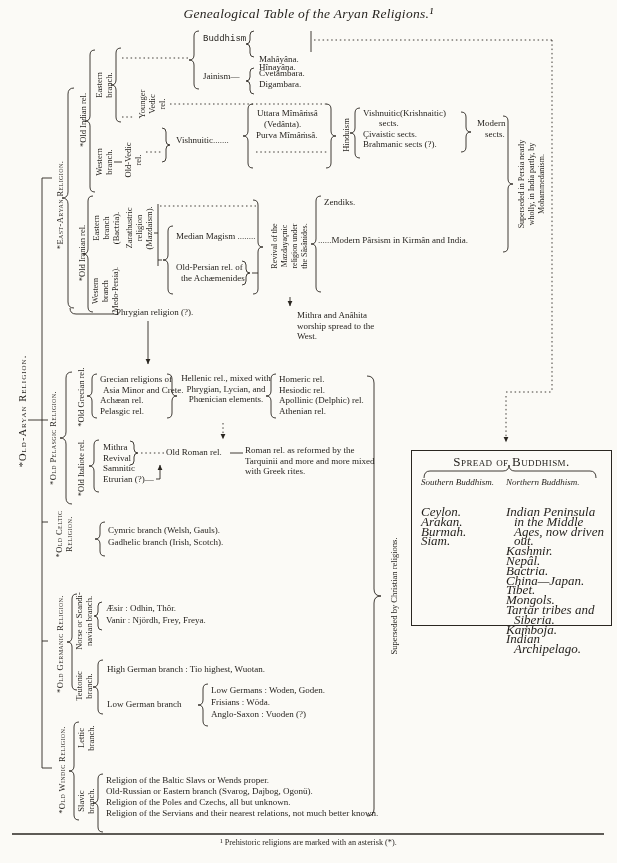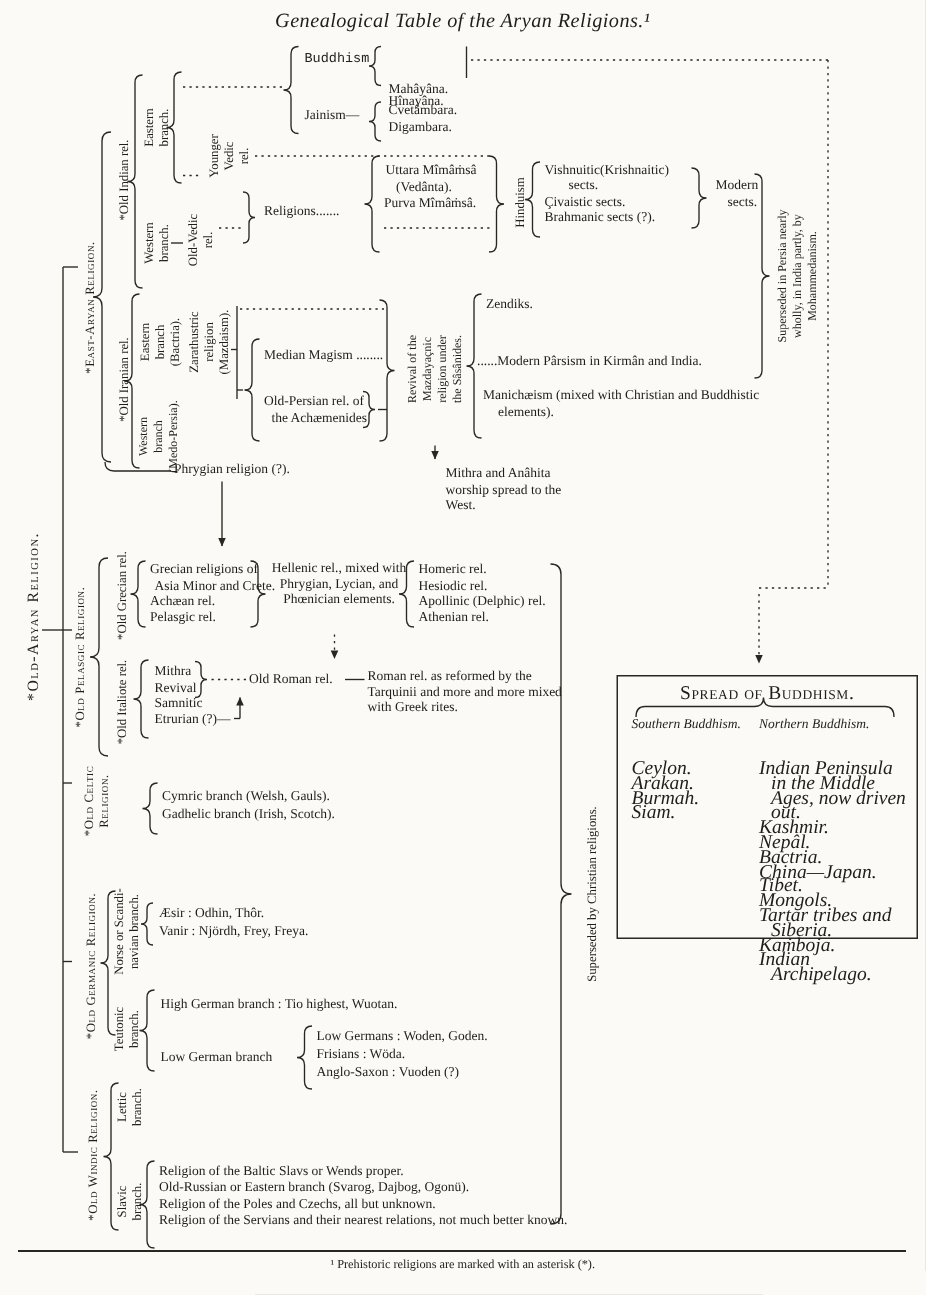--- a/index.html
+++ b/index.html
@@ -129,21 +129,21 @@
     <div>rel.</div>
   </div>
 
   <div class="t" style="left:203px;top:34px;font-family:Liberation Mono, monospace;">Buddhism</div>
   <div class="t" style="left:259px;top:31px;margin-top:31px;">Hînayâna.</div>
   <div class="t" style="left:259px;top:54px;">Mahâyâna.</div>
   <div class="t" style="left:203px;top:71px;">Jainism—</div>
   <div class="t" style="left:259px;top:68px;">Cvetâmbara.</div>
   <div class="t" style="left:259px;top:79px;">Digambara.</div>
 
-  <div class="t" style="left:176px;top:135px;">Religions.......</div>
+  <div class="t" style="left:176px;top:135px;">Vishnuitic.......</div>
   <div class="t" style="left:257px;top:108px;">Uttara Mîmâṁsâ</div>
   <div class="t" style="left:264px;top:119px;">(Vedânta).</div>
   <div class="t" style="left:256px;top:130px;">Purva Mîmâṁsâ.</div>
 
   <div class="v" style="width:52px;left:320px;top:130px;">Hinduism</div>
   <div class="t" style="left:363px;top:108px;">Vishnuitic(Krishnaitic)</div>
   <div class="t" style="left:379px;top:118px;">sects.</div>
   <div class="t" style="left:363px;top:129px;">Çivaistic sects.</div>
   <div class="t" style="left:363px;top:139px;">Brahmanic sects (?).</div>
   <div class="t" style="left:477px;top:118px;">Modern</div>
@@ -174,21 +174,20 @@
   <div class="t" style="left:176px;top:262px;">Old-Persian rel. of</div>
   <div class="t" style="left:181px;top:273px;">the Achæmenides</div>
   <div class="v" style="width:96px;left:242px;top:226px;font-size:8px;">
     <div>Revival of the</div>
     <div>Mazdayaçnic</div>
     <div>religion under</div>
     <div>the Sâsânides.</div>
   </div>
   <div class="t" style="left:324px;top:197px;">Zendiks.</div>
   <div class="t" style="left:318px;top:235px;">......Modern Pârsism in Kirmân and India.</div>
-  <div class="t w hang" style="left:322px;top:258px;width:205px;">Manichæism (mixed with Christian and Buddhistic elements).</div>
   <div class="t w" style="left:257px;top:310px;width:96px;margin-left:40px;">Mithra and Anâhita worship spread to the West.</div>
   <div class="t" style="left:116px;top:307px;">Phrygian religion (?).</div>
 
   <div class="v sc" style="width:128px;left:-11px;top:432.5px;">*Old Pelasgic Religion.</div>
   <div class="v" style="width:80px;left:41px;top:392px;">*Old Grecian rel.</div>
   <div class="t" style="left:100px;top:374px;">Grecian religions of</div>
   <div class="t" style="left:103px;top:384.5px;">Asia Minor and Crete.</div>
   <div class="t" style="left:100px;top:395px;">Achæan rel.</div>
   <div class="t" style="left:100px;top:405.5px;text-align:right;">Pelasgic rel.</div>
   <div class="t w" style="left:181px;top:373px;width:90px;text-align:center;">Hellenic rel., mixed with Phrygian, Lycian, and Phœnician elements.</div>

